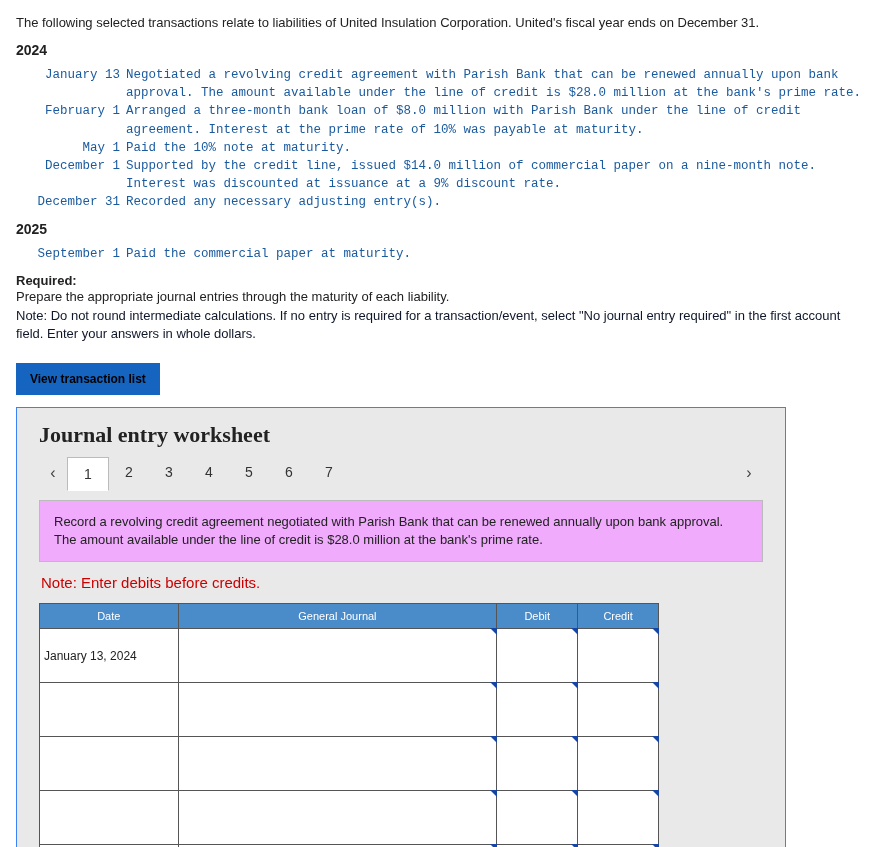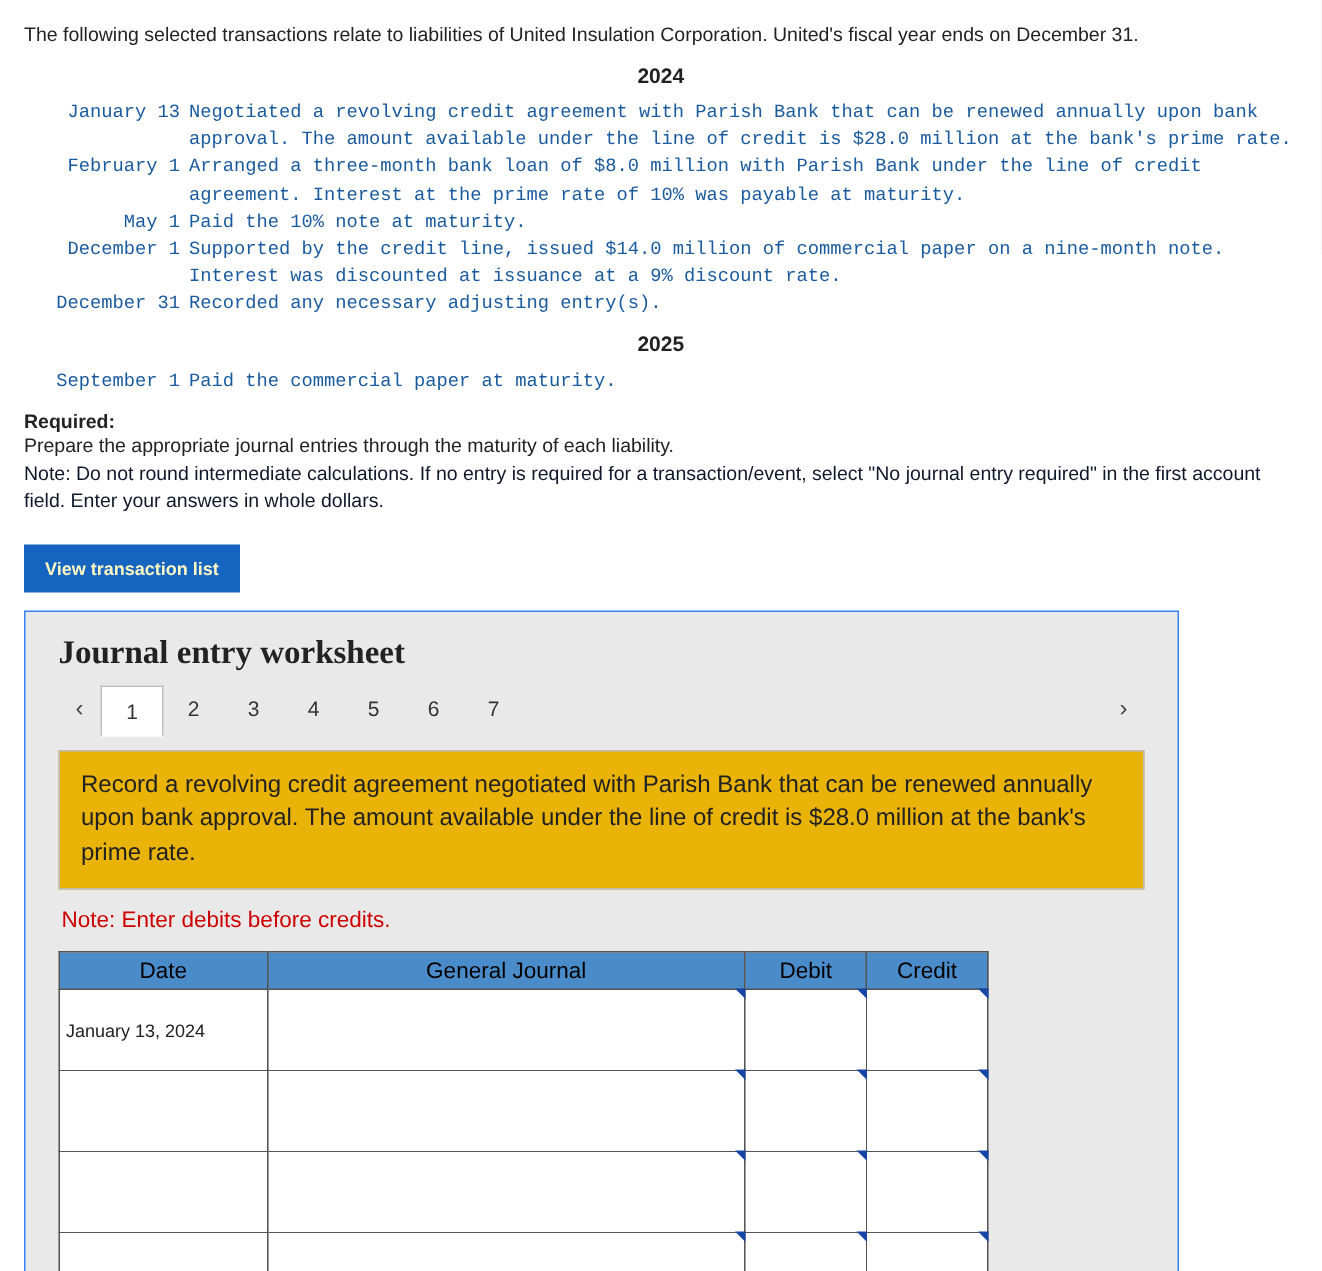--- a/index.html
+++ b/index.html
@@ -12,21 +12,20 @@
     box-sizing: border-box;
   }
   .intro {
     margin: 4px 0 10px 0;
     line-height: 1.4;
   }
   .year-hdr {
     font-weight: bold;
     margin: 10px 0 8px 0;
     font-size: 14px;
-    text-align: center;
   }
   .tx-block { margin: 4px 0 8px 16px; }
   .tx-row {
     font-family: "Courier New", Courier, monospace;
     font-size: 12.5px;
     color: #1a5a9e;
     display: flex;
     align-items: flex-start;
     line-height: 1.45;
   }
@@ -36,21 +35,21 @@
     text-align: right;
     padding-right: 6px;
     white-space: nowrap;
   }
   .tx-desc-col { flex: 1; }
   .required-hdr { font-weight: bold; margin-top: 10px; }
   .req-text { line-height: 1.4; }
   .note-red { color: #0f172a; font-weight: normal; line-height: 1.4; }
   .btn-blue {
     background: #1565c0;
-    color: #fef9c3;
+    color: #000000;
     font-weight: bold;
     font-size: 12px;
     padding: 9px 14px;
     border: none;
     cursor: pointer;
     display: inline-block;
   }
   .vtl-wrap { margin: 20px 0 12px 0; }
   .ws-panel {
     background: #e9e9e9;
@@ -83,45 +82,45 @@
     font-size: 14px; color: #333; cursor: pointer;
     background: transparent;
   }
   .tab.active {
     background: #fff;
     border: 1px solid #bbb;
     border-bottom: 1px solid #fff;
     position: relative; top: 1px;
   }
   .desc-box {
-    background: #eab308;
+    background: #f0abfc;
     border: 1px solid #bbb;
     padding: 12px 14px;
     font-family: Verdana, Arial, sans-serif;
-    font-size: 16px;
+    font-size: 13px;
     line-height: 1.4;
     color: #222;
     margin-bottom: 12px;
   }
   .note-small { color: #c00; font-size: 15px; margin: 4px 0 12px 2px; }
   .je-table {
     border-collapse: collapse;
     width: 620px;
     margin-bottom: 16px;
     table-layout: fixed;
   }
   .je-table col.c-date { width: 120px; }
   .je-table col.c-gj   { width: 276px; }
   .je-table col.c-dr   { width: 70px; }
   .je-table col.c-cr   { width: 70px; }
   .je-table th {
     background: #4a8bca;
-    color: #000000;
+    color: #ffffff;
     font-weight: normal;
-    font-size: 15px;
+    font-size: 11px;
     border: 1px solid #555;
     height: 24px;
     padding: 0;
     text-align: center;
   }
   .je-table td {
     background: #fff;
     border: 1px solid #555;
     height: 21px;
     font-size: 12px;

